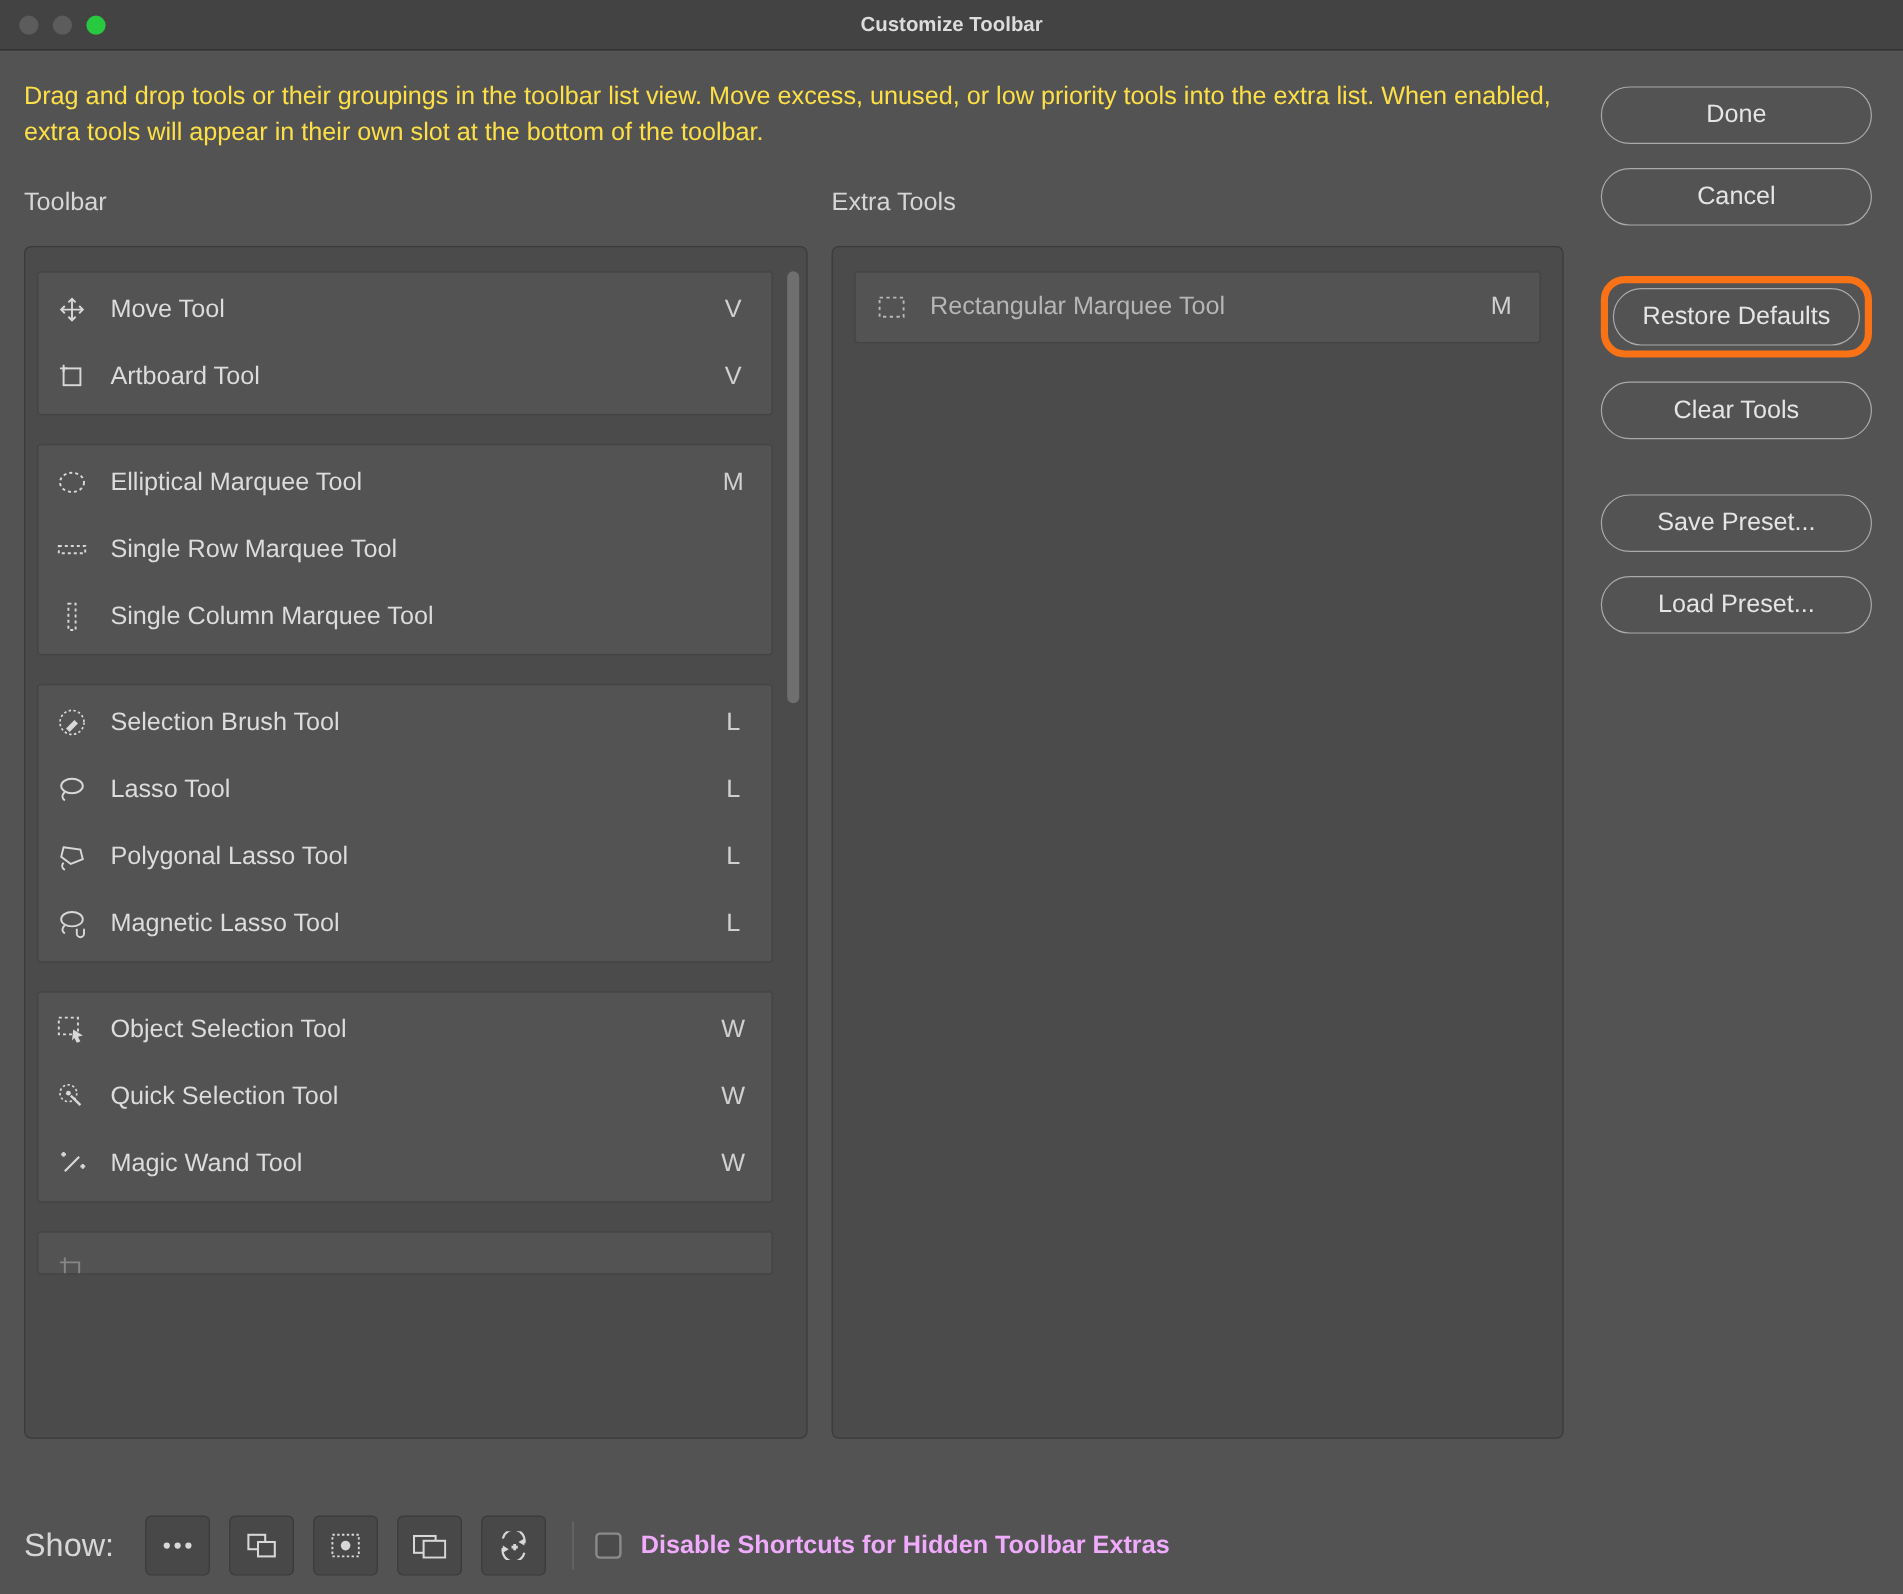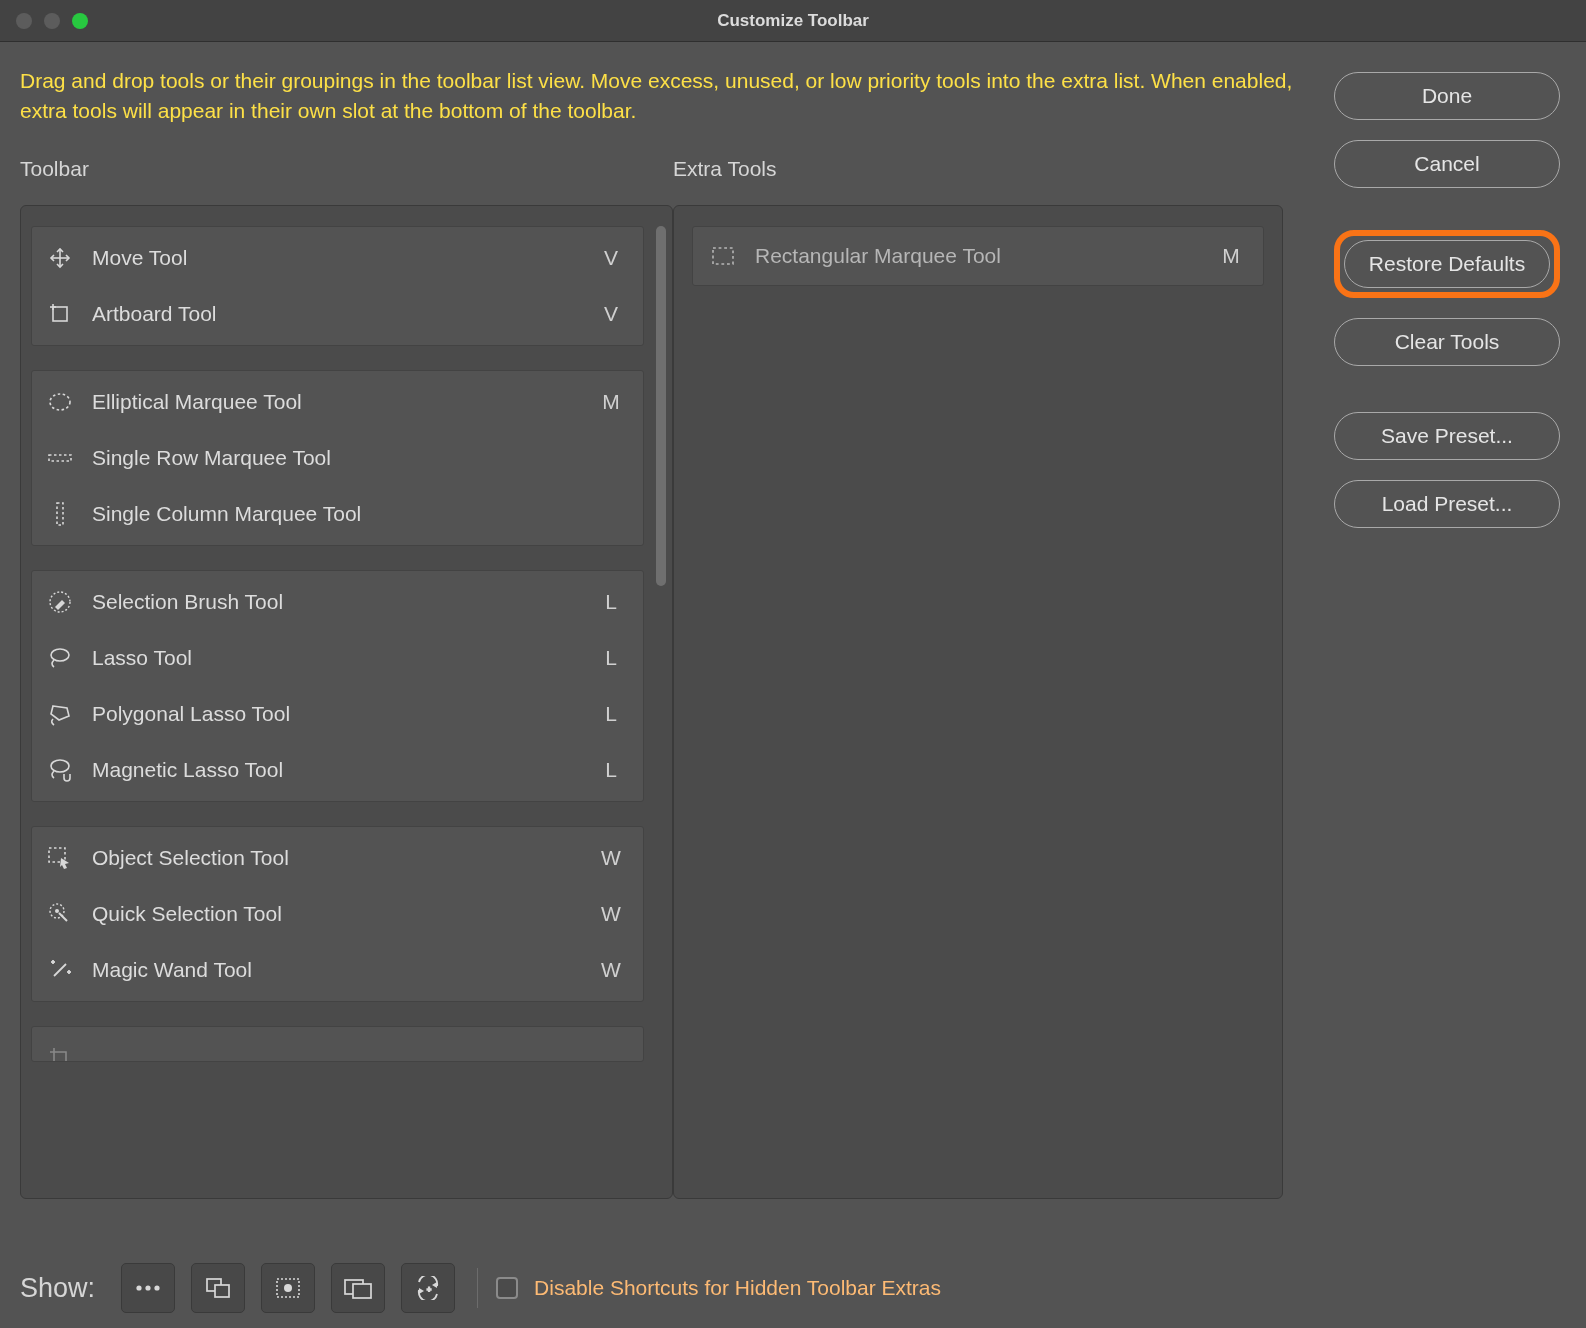--- a/index.html
+++ b/index.html
@@ -53,20 +53,21 @@
   }
   .description {
     font-size: 21px;
     color: #fde047;
     line-height: 1.45;
     max-width: 1300px;
   }
   .columns-row {
     display: flex;
     margin-top: 30px;
+    gap: 20px;
   }
   .left-col {
     width: 653px;
     display: flex;
     flex-direction: column;
   }
   .right-col {
     width: 610px;
     display: flex;
     flex-direction: column;
@@ -226,22 +227,23 @@
     width: 22px;
     height: 22px;
     border: 2px solid #8b8b8b;
     border-radius: 4px;
     background: #4b4b4b;
     margin-right: 16px;
     cursor: pointer;
   }
   .checkbox-label {
     font-size: 21px;
-    color: #fdba74;
+    color: #f0abfc;
     cursor: pointer;
+    font-weight: bold;
   }
   svg { display: block; }
 </style>
 </head>
 <body>
 
 <div class="titlebar">
   <div class="traffic-lights">
     <div class="traffic-light tl-close"></div>
     <div class="traffic-light tl-min"></div>

